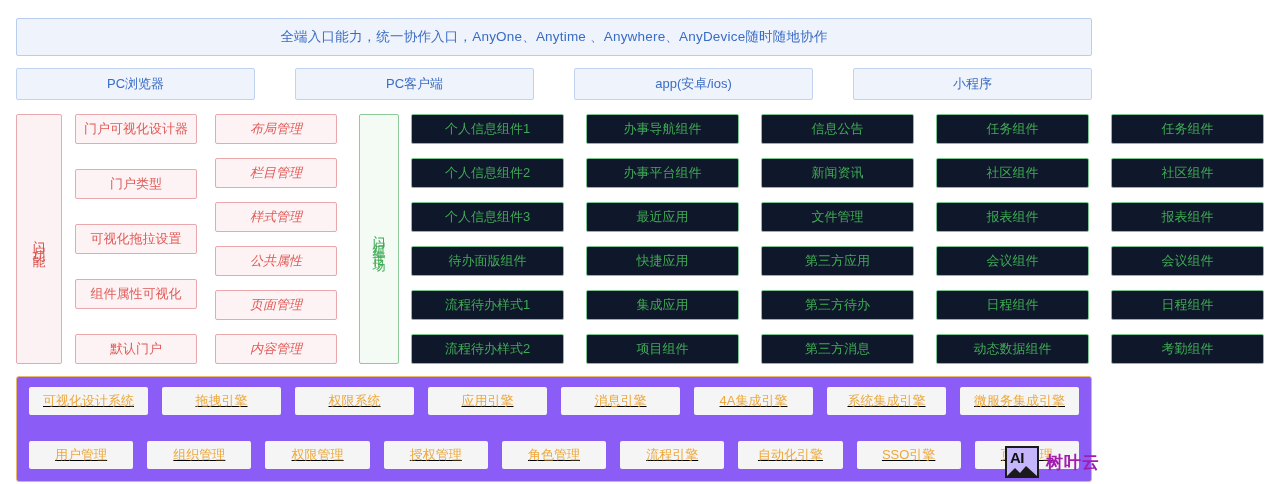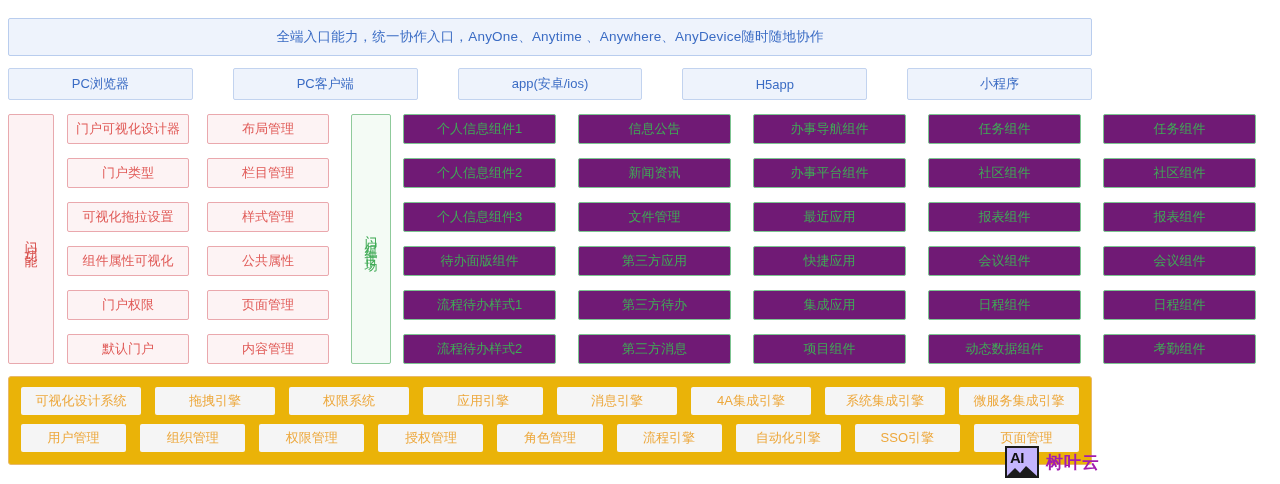--- a/index.html
+++ b/index.html
@@ -11,21 +11,21 @@
     width: 1280px;
     height: 484px;
     font-family: "Liberation Sans", "DejaVu Sans", sans-serif;
     overflow: hidden;
     position: relative;
   }
   .page {
     width: 1108px;
     height: 484px;
     box-sizing: border-box;
-    padding: 18px 16px 0 8px;
+    padding: 18px 16px 0 16px;
     position: relative;
   }
 
   
   .banner {
     height: 36px;
     border: 1px solid #b9cdee;
     background: #eef3fc;
     border-radius: 2px;
     display: flex;
@@ -108,46 +108,47 @@
     text-align: center;
     white-space: nowrap;
   }
   .cell.red {
     border: 1px solid #eaa8ad;
     background: #fdf3f4;
     color: #e05a57;
   }
   .cell.green {
     border: 1px solid #7cc491;
-    background: #701a75;
+    background: #0f172a;
     color: #3faa55;
   }
   .col-red-1 { width: 122px; flex: 0 0 122px; margin-left: 13px; }
-  .col-red-2 { width: 122px; flex: 0 0 122px; margin-left: 18px; }
+  .col-red-2 { width: 122px; flex: 0 0 122px; margin-left: 18px; font-style: italic; }
   .spacer-red-green { width: 22px; flex: 0 0 22px; }
   .col-g-1 { width: 153px; flex: 0 0 153px; margin-left: 12px; }
   .col-g-2 { width: 153px; flex: 0 0 153px; margin-left: 22px; }
   .col-g-3 { width: 153px; flex: 0 0 153px; margin-left: 22px; }
   .col-g-4 { width: 153px; flex: 0 0 153px; margin-left: 22px; }
   .col-g-5 { width: 153px; flex: 0 0 153px; margin-left: 22px; }
 
   
   .bottom-panel {
     margin-top: 12px;
     border: 1px solid #e8b96b;
     border-radius: 3px;
-    background: #eab308;
+    background: #8b5cf6;
     padding: 10px 12px 12px 12px;
     box-sizing: border-box;
+    text-decoration: underline;
   }
   .orange-row {
     display: flex;
     gap: 14px;
   }
-  .orange-row + .orange-row { margin-top: 9px; }
+  .orange-row + .orange-row { margin-top: 26px; }
   .orange-cell {
     flex: 1 1 0;
     height: 28px;
     background: #f5f5f5;
     border-radius: 2px;
     display: flex;
     align-items: center;
     justify-content: center;
     color: #eda83c;
     font-size: 13px;
@@ -208,23 +209,20 @@
     <div class="platform-chip">
       <span>PC浏览器</span>
     </div>
     <div class="platform-chip">
       <span>PC客户端</span>
     </div>
     <div class="platform-chip">
       <span>app(安卓/ios)</span>
     </div>
     <div class="platform-chip">
-      <span>H5app</span>
-    </div>
-    <div class="platform-chip">
       <span>小程序</span>
     </div>
   </div>
 
   <div class="middle">
 
     <div class="vlabel red">
       <span>门户功能</span>
     </div>
 
@@ -235,23 +233,20 @@
       <div class="cell red">
           <span>门户类型</span>
         </div>
       <div class="cell red">
           <span>可视化拖拉设置</span>
         </div>
       <div class="cell red">
           <span>组件属性可视化</span>
         </div>
       <div class="cell red">
-          <span>门户权限</span>
-        </div>
-      <div class="cell red">
           <span>默认门户</span>
         </div>
     </div>
 
     <div class="col col-red-2">
       <div class="cell red">
           <span>布局管理</span>
         </div>
       <div class="cell red">
           <span>栏目管理</span>
@@ -290,59 +285,59 @@
           <span>待办面版组件</span>
         </div>
       <div class="cell green">
           <span>流程待办样式1</span>
         </div>
       <div class="cell green">
           <span>流程待办样式2</span>
         </div>
     </div>
 
+    <div class="col col-g-3">
+      <div class="cell green">
+          <span>办事导航组件</span>
+        </div>
+      <div class="cell green">
+          <span>办事平台组件</span>
+        </div>
+      <div class="cell green">
+          <span>最近应用</span>
+        </div>
+      <div class="cell green">
+          <span>快捷应用</span>
+        </div>
+      <div class="cell green">
+          <span>集成应用</span>
+        </div>
+      <div class="cell green">
+          <span>项目组件</span>
+        </div>
+    </div>
+
     <div class="col col-g-2">
       <div class="cell green">
           <span>信息公告</span>
         </div>
       <div class="cell green">
           <span>新闻资讯</span>
         </div>
       <div class="cell green">
           <span>文件管理</span>
         </div>
       <div class="cell green">
           <span>第三方应用</span>
         </div>
       <div class="cell green">
           <span>第三方待办</span>
         </div>
       <div class="cell green">
           <span>第三方消息</span>
-        </div>
-    </div>
-
-    <div class="col col-g-3">
-      <div class="cell green">
-          <span>办事导航组件</span>
-        </div>
-      <div class="cell green">
-          <span>办事平台组件</span>
-        </div>
-      <div class="cell green">
-          <span>最近应用</span>
-        </div>
-      <div class="cell green">
-          <span>快捷应用</span>
-        </div>
-      <div class="cell green">
-          <span>集成应用</span>
-        </div>
-      <div class="cell green">
-          <span>项目组件</span>
         </div>
     </div>
 
     <div class="col col-g-4">
       <div class="cell green">
           <span>任务组件</span>
         </div>
       <div class="cell green">
           <span>社区组件</span>
         </div>

